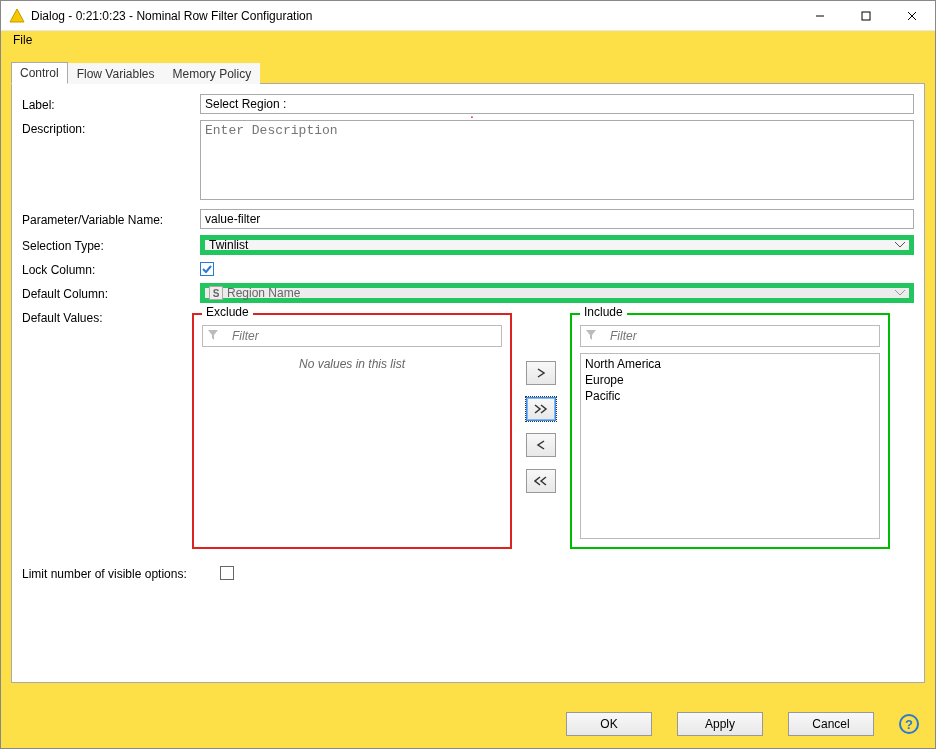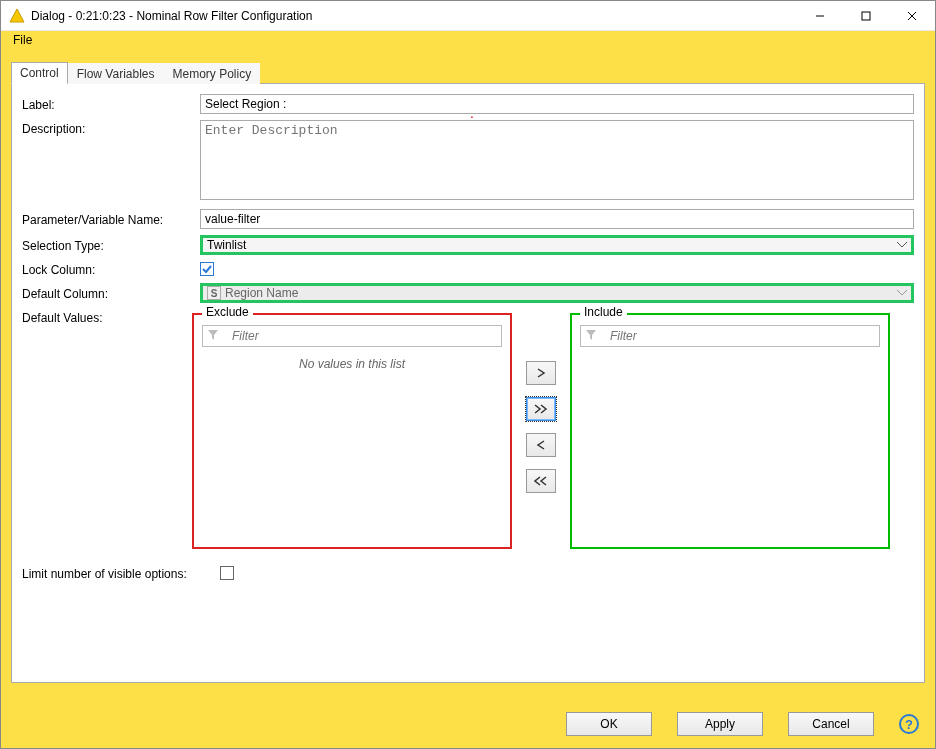--- a/index.html
+++ b/index.html
@@ -112,21 +112,21 @@
     resize: none;
   }
   .red-cursor {
     position: absolute;
     color: #d00;
     font-size: 14px;
     line-height: 1;
   }
   .select-box {
     width: 100%;
-    border: 3px solid #22c55e;
+    border: 5px solid #22c55e;
     background: #f5f5f5;
     height: 20px;
     display: flex;
     align-items: center;
     padding: 0 4px;
     justify-content: space-between;
   }
   .select-box .chev svg { display: block; }
   .disabled { background: #ececec; color: #666; }
   .s-icon {
@@ -438,20 +438,25 @@
           <div class="group include">
             <span class="group-title">Include</span>
             <div class="filter-box">
               <span class="funnel">
                 <svg width="12" height="12">
                     <polygon points="1,1 11,1 7,6 7,11 5,9 5,6" fill="#bbb"></polygon>
                   </svg>
               </span>
               <input type="text" placeholder="Filter" style="">
             </div>
+            <div class="list">
+              <div>North America</div>
+              <div>Europe</div>
+              <div>Pacific</div>
+            </div>
           </div>
         </div>
       </div>
 
       <div class="row" style="margin-top:10px;">
         <div class="lbl" style="width:190px;">Limit number of visible options:</div>
         <div>
           <span class="checkbox empty">✓</span>
         </div>
       </div>

